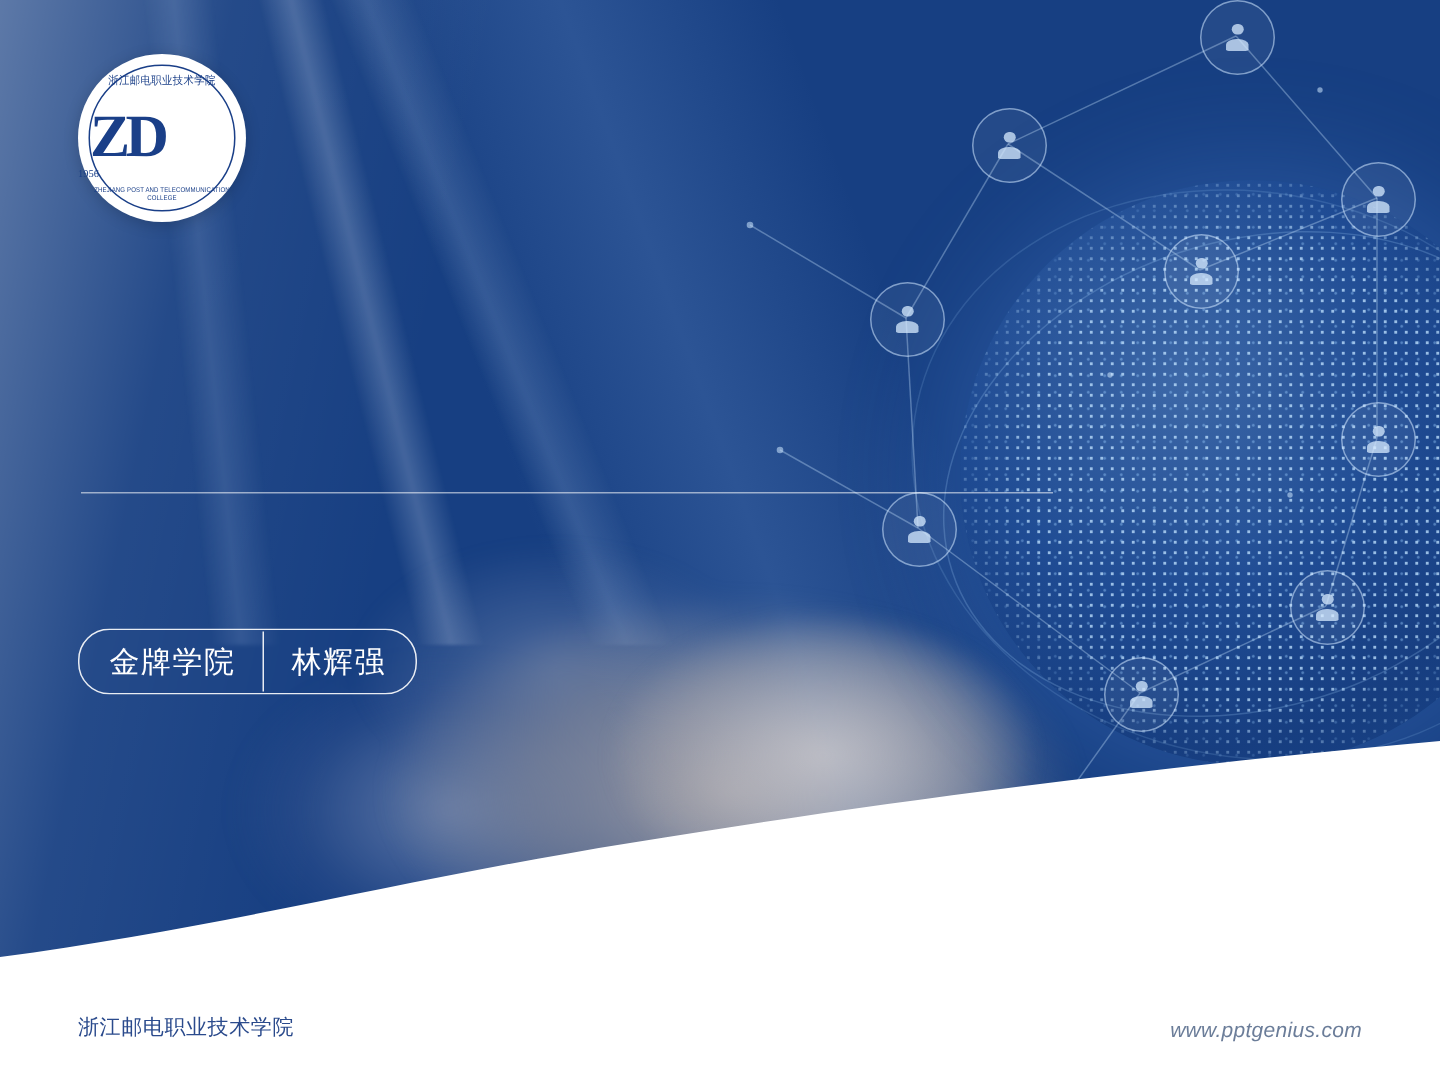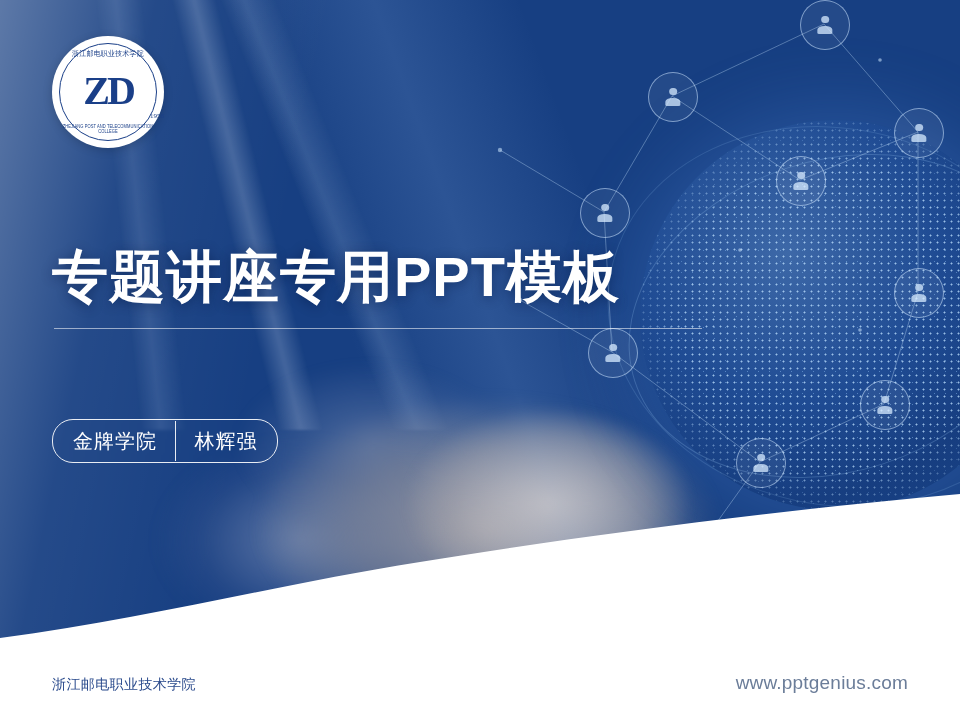--- a/index.html
+++ b/index.html
@@ -164,21 +164,21 @@
     background: #ffffff;
     box-shadow: 0 2px 10px rgba(0,0,0,0.18);
   }
   .logo-inner {
     position: absolute;
     inset: 7px;
     border-radius: 50%;
     border: 1.6px solid #1a3f88;
     display: flex;
     align-items: center;
-    justify-content: center;
+    justify-content: flex-start;
     overflow: hidden;
   }
   .logo-mark {
     font-family: "Liberation Serif", serif;
     font-size: 40px;
     font-weight: bold;
     color: #1a3f88;
     letter-spacing: -3px;
     line-height: 1;
     transform: translateY(-1px);
@@ -201,21 +201,21 @@
     bottom: 14px;
     font-size: 4.6px;
     letter-spacing: 0.1px;
     transform: scaleX(0.88);
   }
   .logo-year {
     position: absolute;
     left: 0;
     width: 100%;
     bottom: 28px;
-    text-align: right;
+    text-align: left;
     font-size: 7px;
     color: #1a3f88;
     font-family: "Liberation Serif", serif;
   }
 
   
   .title {
     position: absolute;
     left: 52px;
     top: 240px;
@@ -274,22 +274,23 @@
     bottom: 26px;
     color: #2a4a8c;
     font-size: 14px;
     letter-spacing: 0.4px;
   }
   .footer-right {
     position: absolute;
     right: 52px;
     bottom: 26px;
     color: #6b7d99;
-    font-size: 19px;
+    font-size: 14px;
     letter-spacing: 0.2px;
+    font-style: italic;
   }
 </style>
 </head>
 <body>
 
 <div id="slide">
 
   <div class="bg-base"></div>
   <div class="bg-streaks"></div>
   <div class="photo-sleeve"></div>
@@ -367,21 +368,20 @@
 
   <div class="logo-badge">
     <div class="logo-inner">
       <div class="logo-mark">ZD</div>
     </div>
     <div class="logo-top-text">浙江邮电职业技术学院</div>
     <div class="logo-year">1956</div>
     <div class="logo-bottom-text">ZHEJIANG POST AND TELECOMMUNICATION COLLEGE</div>
   </div>
 
-  <div class="title">专题讲座专用PPT模板</div>
   <div class="rule"></div>
 
   <div class="pill">
     <span>金牌学院</span>
     <span class="divider"></span>
     <span>林辉强</span>
   </div>
 
   <div class="footer-left">浙江邮电职业技术学院</div>
   <div class="footer-right">www.pptgenius.com</div>

